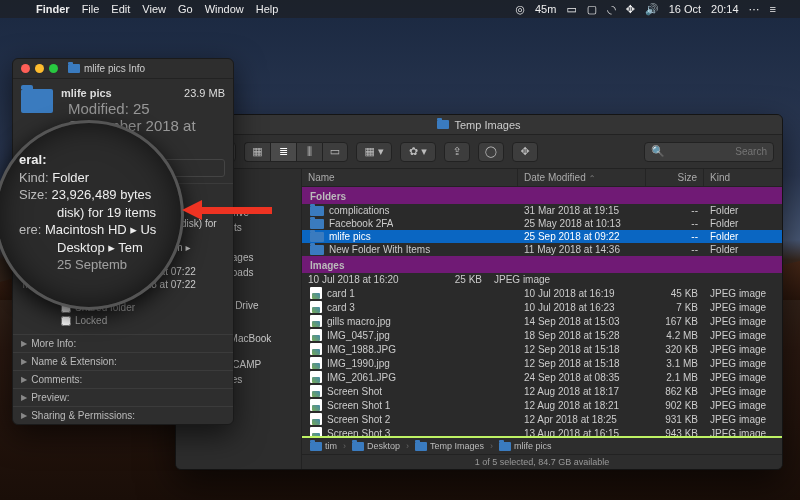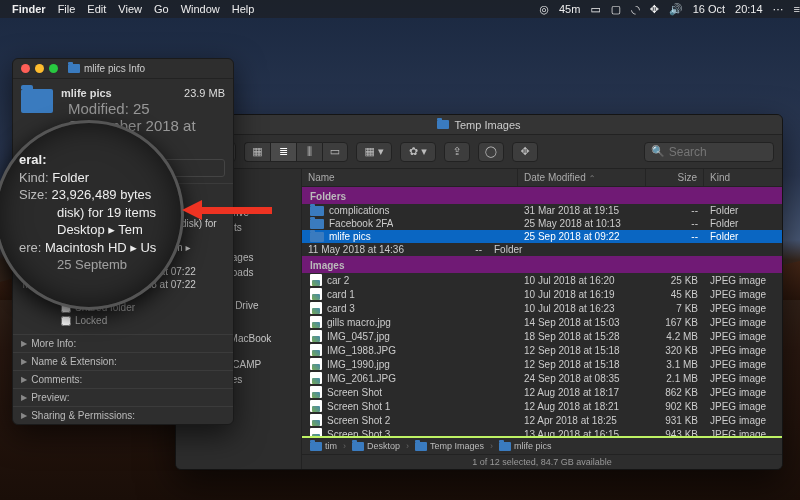--- a/index.html
+++ b/index.html
@@ -14,21 +14,21 @@
 }
 .ridge {
   position: absolute; left: 0; right: 0; top: 240px; height: 60px;
   background: linear-gradient(to bottom, rgba(90,50,30,0.9), rgba(40,20,10,0.9));
   clip-path: polygon(0 70%, 8% 40%, 15% 55%, 22% 20%, 30% 50%, 38% 15%, 46% 45%, 55% 10%, 63% 40%, 72% 18%, 80% 48%, 88% 22%, 95% 50%, 100% 35%, 100% 100%, 0 100%);
 }
 .menubar {
   position: absolute; top: 0; left: 0; right: 0; height: 18px;
   background: rgba(30,30,30,0.6);
   display: flex; align-items: center;
-  padding: 0 0;
+  padding: 0 24px;
   font-size: 11px; color: #eee;
 }
 .menubar .left { display: flex; gap: 12px; align-items: center; }
 .menubar .right { margin-left: auto; display: flex; gap: 10px; align-items: center; }
 .menubar .apple { font-size: 13px; }
 .menubar .app { font-weight: 600; }
 
 
 .info-window {
   position: absolute; left: 12px; top: 58px;
@@ -114,21 +114,21 @@
   display:flex; align-items:center; padding: 0 8px; gap:8px;
 }
 .tbtn { background:#3d3d3d; border:1px solid #222; border-radius:4px; height:20px; display:flex; align-items:center; justify-content:center; color:#bbb; }
 .tseg { display:flex; }
 .tseg .tbtn { border-radius:0; border-right:none; width:26px; }
 .tseg .tbtn:first-child { border-radius:4px 0 0 4px; }
 .tseg .tbtn:last-child { border-radius:0 4px 4px 0; border-right:1px solid #222; }
 .tseg .tbtn.active { background:#4a4a4a; color:#fff; }
 .toolbar .spacer { flex:1; }
 .search { display:flex; align-items:center; gap:4px; background:#3d3d3d; border:1px solid #222; border-radius:4px; height:20px; padding:0 6px; width:130px; color:#888;}
-.search input { background:transparent; border:none; outline:none; color:#ccc; font-size:12px; width:100%; }
+.search input { background:transparent; border:none; outline:none; color:#ccc; font-size:10px; width:100%;text-align:right; }
 .body { flex:1; display:flex; min-height:0; }
 .sidebar { width:126px; background:#2d2d2d; border-right:1px solid #222; padding:6px 0; overflow:hidden; }
 .sb-hdr { font-size:9px; color:#888; padding:6px 10px 2px; }
 .sb-item { display:flex; align-items:center; gap:6px; padding:2px 10px; font-size:10px; color:#ccc; }
 .sb-item .ic { width:12px; text-align:center; color:#888; font-size:10px; }
 .content { flex:1; display:flex; flex-direction:column; min-width:0; }
 .cols { display:flex; background:#2f2f2f; border-bottom:1px solid #222; font-size:10px; color:#aaa; }
 .cols div { padding:3px 6px; }
 .cols .c-name { flex:1; border-right:1px solid #242424;}
 .cols .c-date { width:128px; border-right:1px solid #242424;}
@@ -307,30 +307,30 @@
           <div class="row sel">
             <div class="rc-name">
               <span class="fi-folder"></span>
               <span class="txt">mlife pics</span>
             </div>
             <div class="rc-date">25 Sep 2018 at 09:22</div>
             <div class="rc-size">--</div>
             <div class="rc-kind">Folder</div>
           </div>
           <div class="row">
+            <div class="rc-name">
+              <span class="fi-folder"></span>
+              <span class="txt">New Folder With Items</span>
+            </div>
             <div class="rc-date">11 May 2018 at 14:36</div>
             <div class="rc-size">--</div>
             <div class="rc-kind">Folder</div>
           </div>
           <div class="grp">Images</div>
           <div class="row">
-            <div class="rc-name">
-              <span class="fi-img"></span>
-              <span class="txt">car 2</span>
-            </div>
             <div class="rc-date">10 Jul 2018 at 16:20</div>
             <div class="rc-size">25 KB</div>
             <div class="rc-kind">JPEG image</div>
           </div>
           <div class="row">
             <div class="rc-name">
               <span class="fi-img"></span>
               <span class="txt">card 1</span>
             </div>
             <div class="rc-date">10 Jul 2018 at 16:19</div>
@@ -442,21 +442,21 @@
           <span class="crumb">
             <span class="folder-icon-s"></span>
             <span>Temp Images</span>
           </span>
           <span class="sep">›</span>
           <span class="crumb">
             <span class="folder-icon-s"></span>
             <span>mlife pics</span>
           </span>
         </div>
-      <div class="status">1 of 12 selected, 84.7 GB available</div>
+      <div class="status">1 of 5 selected, 84.7 GB available</div>
     </div>
   </div>
 </div>
 
 <div class="info-window">
   <div class="info-titlebar">
     <div class="traffic">
       <span class="tl-r"></span>
       <span class="tl-y"></span>
       <span class="tl-g"></span>
@@ -534,21 +534,21 @@
       <span>Sharing &amp; Permissions:</span>
     </div>
 </div>
 
 <div class="magnifier">
   <div class="mag-inner">
     <div class="mag-row"><b class="val">eral:</b></div>
     <div class="mag-row"><span class="lbl">Kind:</span>&nbsp;<span class="val">Folder</span></div>
     <div class="mag-row"><span class="lbl">Size:</span>&nbsp;<span class="val">23,926,489 bytes</span></div>
     <div class="mag-row" style="padding-left:38px;"><span class="val">disk) for 19 items</span></div>
+    <div class="mag-row"><span class="lbl">ere:</span>&nbsp;<span class="val">Macintosh HD ▸ Us</span></div>
     <div class="mag-row" style="padding-left:38px;"><span class="val">Desktop ▸ Tem</span></div>
-    <div class="mag-row"><span class="lbl">ere:</span>&nbsp;<span class="val">Macintosh HD ▸ Us</span></div>
     <div class="mag-row" style="padding-left:38px;opacity:0.6"><span class="val">25 Septemb</span></div>
   </div>
 </div>
 <div class="arrow">
   <div class="arrow-head"></div>
     <div class="arrow-line"></div>
 </div>
 
 </body></html>

